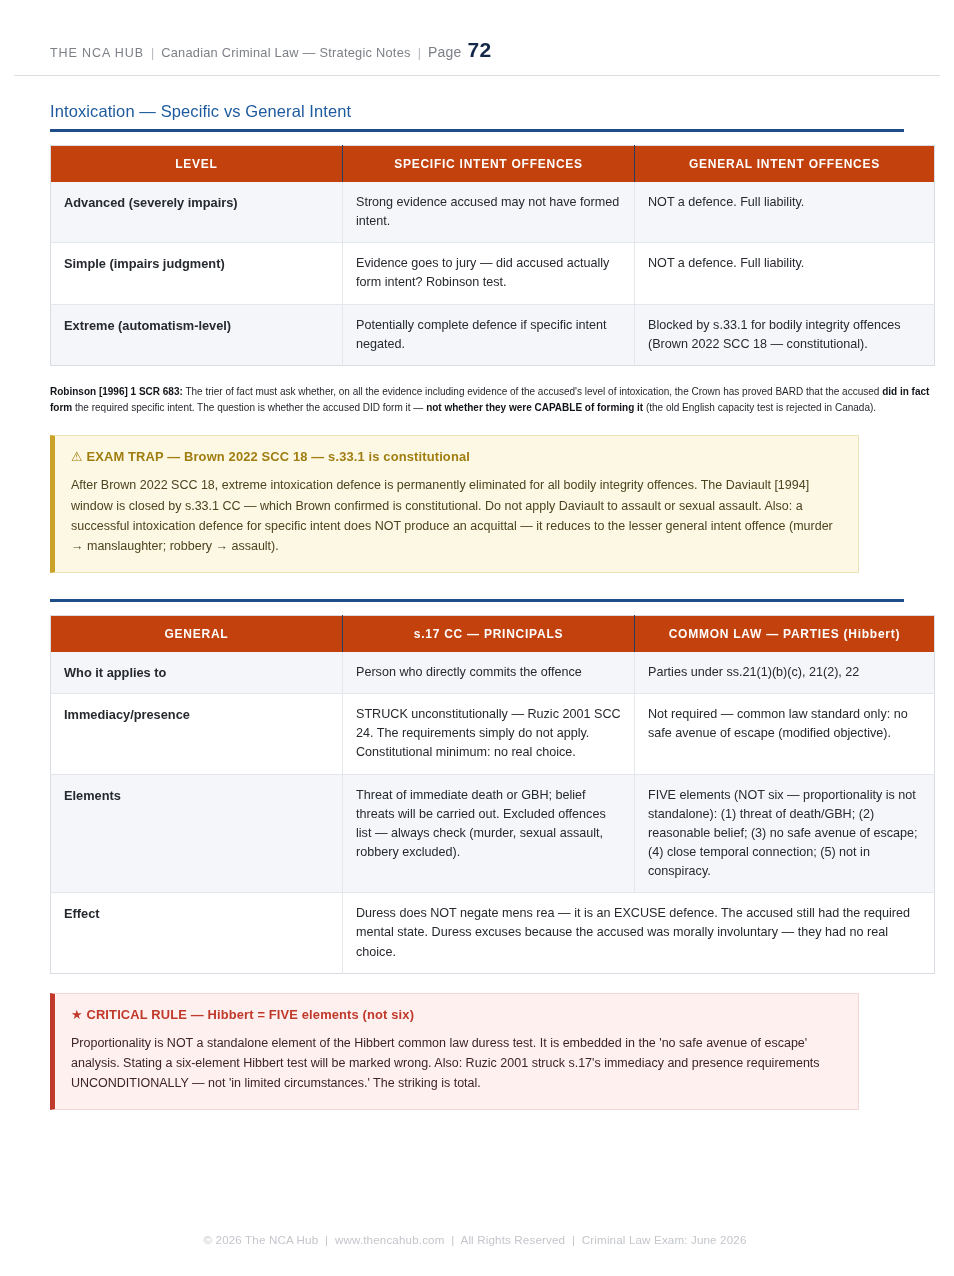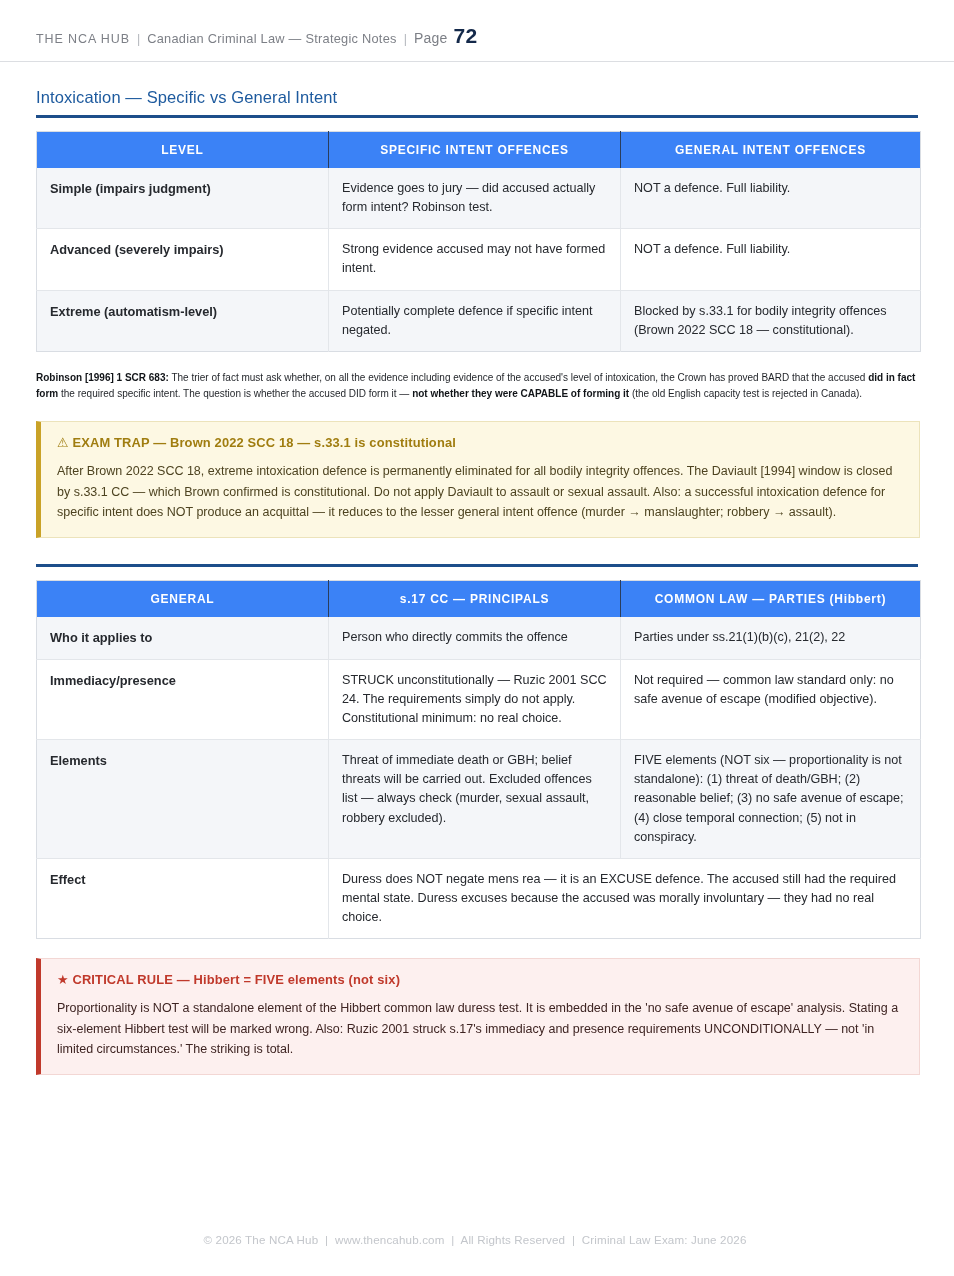--- a/index.html
+++ b/index.html
@@ -14,21 +14,21 @@
     height: 1276px;
     font-family: "Liberation Sans", "DejaVu Sans", sans-serif;
     color: #1a1a1a;
     position: relative;
     overflow: hidden;
   }
 
   .page {
     width: 954px;
     min-height: 1276px;
-    padding: 0;
+    padding: 14px;
     position: relative;
   }
 
   
   .masthead {
     padding: 24px 36px 13px 36px;
     border-bottom: 1px solid #dcdee2;
     display: flex;
     align-items: baseline;
     gap: 0;
@@ -87,21 +87,21 @@
 
   
   table.grid {
     width: 884px;
     border-collapse: collapse;
     table-layout: fixed;
     font-size: 12.6px;
     border: 1px solid #d9dde3;
   }
   table.grid thead th {
-    background: #3b82f6;
+    background: #c2410c;
     color: #ffffff;
     font-size: 12px;
     font-weight: bold;
     letter-spacing: 0.75px;
     text-align: center;
     padding: 11px 10px;
     border-right: 1px solid #2a3d5c;
   }
   table.grid thead th:last-child { border-right: none; }
 
@@ -133,21 +133,21 @@
     font-size: 10px;
     line-height: 1.62;
     color: #1f2227;
     margin: 18px 0 0 0;
     width: 884px;
   }
   .bodypara b { color: #111418; font-weight: bold; }
 
   
   .callout {
-    width: 884px;
+    width: 809px;
     margin-top: 19px;
     padding: 13px 16px 15px 16px;
     border: 1px solid #e8e0bd;
   }
   .callout-title {
     font-size: 12.9px;
     font-weight: bold;
     margin: 0 0 11px 0;
     letter-spacing: 0.15px;
   }
@@ -217,27 +217,27 @@
       </colgroup>
       <thead>
         <tr>
           <th>LEVEL</th>
           <th>SPECIFIC INTENT OFFENCES</th>
           <th>GENERAL INTENT OFFENCES</th>
         </tr>
       </thead>
       <tbody>
         <tr>
+          <td class="rowlabel">Advanced (severely impairs)</td>
+          <td>Strong evidence accused may not have formed intent.</td>
+          <td>NOT a defence. Full liability.</td>
+        </tr>
+        <tr>
           <td class="rowlabel">Simple (impairs judgment)</td>
           <td>Evidence goes to jury — did accused actually form intent? Robinson test.</td>
-          <td>NOT a defence. Full liability.</td>
-        </tr>
-        <tr>
-          <td class="rowlabel">Advanced (severely impairs)</td>
-          <td>Strong evidence accused may not have formed intent.</td>
           <td>NOT a defence. Full liability.</td>
         </tr>
         <tr>
           <td class="rowlabel">Extreme (automatism-level)</td>
           <td>Potentially complete defence if specific intent negated.</td>
           <td>Blocked by s.33.1 for bodily integrity offences (Brown 2022 SCC 18 — constitutional).</td>
         </tr>
       </tbody>
     </table>
 

